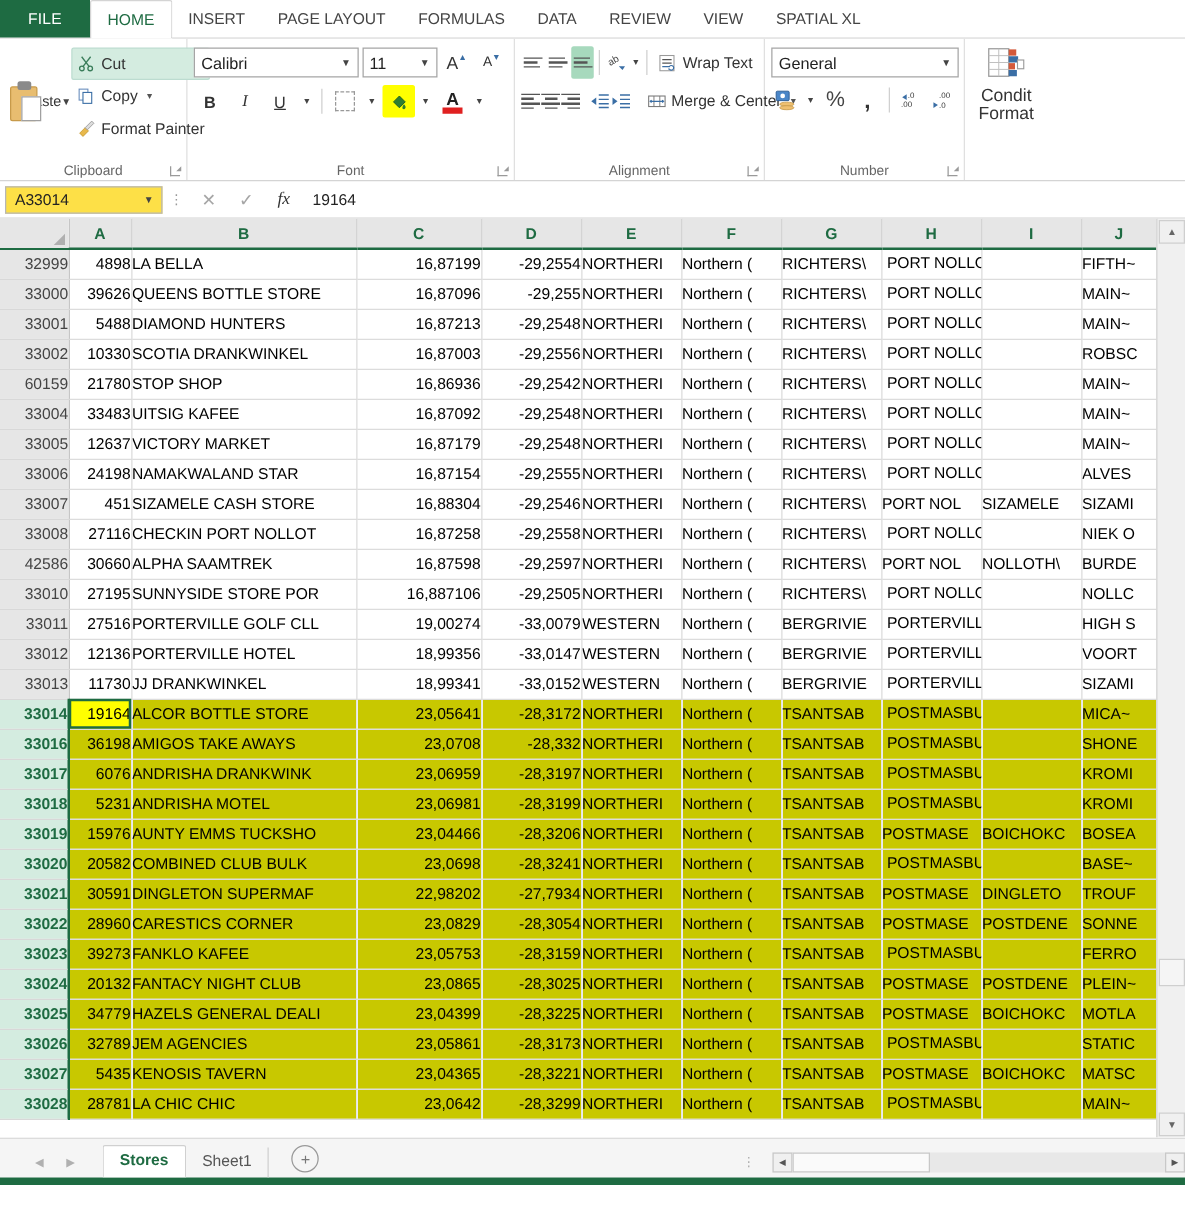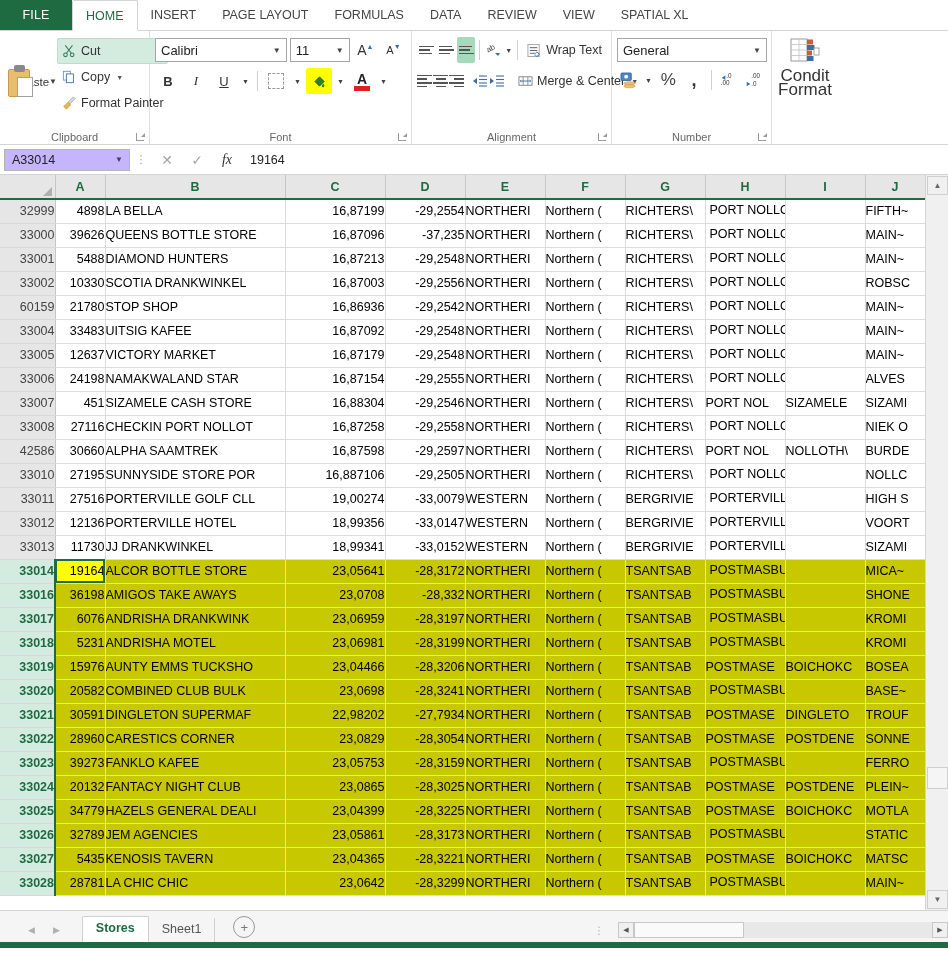--- a/index.html
+++ b/index.html
@@ -176,34 +176,34 @@
   .lines { display:flex;flex-direction:column;gap:2px;width:15px;}
   .lines i { display:block;height:1.6px;background:#555;}
 
   
   .g-num { width: 160px; }
   .num-combo { width:150px; height:24px; margin-top:2px;}
   .num-row2 { display:flex;align-items:center;gap:2px;height:28px;margin-top:4px;}
 
   
   .g-cf { width: 66px; padding-top:6px; }
-  .cf-btn { display:flex;flex-direction:column;align-items:center;font-size:17px;color:#333;line-height:14px;}
+  .cf-btn { display:flex;flex-direction:column;align-items:center;font-size:14px;color:#333;line-height:14px;}
   .cf-icon { width:30px;height:30px;position:relative;margin-bottom:2px;}
 
   
   .fbar {
     height: 30px;
     display:flex; align-items:center;
     background:#ffffff;
     padding: 3px 4px;
     border-bottom:1px solid #d4d4d4;
   }
   .namebox {
     width:126px;height:22px;
-    border:1px solid #b6b6b6;background:#c4b5fd;
+    border:1px solid #b6b6b6;background:#fde047;
     display:flex;align-items:center;padding-left:7px;
     font-size:12.5px;color:#222;position:relative;
   }
   .namebox .cc{position:absolute;right:6px;font-size:8px;color:#444;}
   .fb-dots{width:22px;text-align:center;color:#999;font-size:11px;letter-spacing:0;}
   .fb-btns{display:flex;align-items:center;gap:0px;}
   .fb-btn{width:30px;height:22px;display:flex;align-items:center;justify-content:center;font-size:14px;color:#a6a6a6;}
   .fb-fx{font-family:"Liberation Serif", serif;font-style:italic;font-size:14px;color:#333;}
   .fb-input{
     flex:1;height:22px;display:flex;align-items:center;
@@ -677,21 +677,21 @@
             <span>PORT NOLLOTH</span>
           </td>
           <td class="cell ci txt"></td>
           <td class="cell cj txt">FIFTH~</td>
         </tr>
         <tr>
           <td class="rowhdr">33000</td>
           <td class="cell ca num">39626</td>
           <td class="cell cb txt">QUEENS BOTTLE STORE</td>
           <td class="cell cc2 num">16,87096</td>
-          <td class="cell cd num">-37,235</td>
+          <td class="cell cd num">-29,255</td>
           <td class="cell ce txt">NORTHERI</td>
           <td class="cell cf2 txt">Northern (</td>
           <td class="cell cg txt">RICHTERS\</td>
           <td class="cell ch txt ovf">
             <span>PORT NOLLOTH</span>
           </td>
           <td class="cell ci txt"></td>
           <td class="cell cj txt">MAIN~</td>
         </tr>
         <tr>

